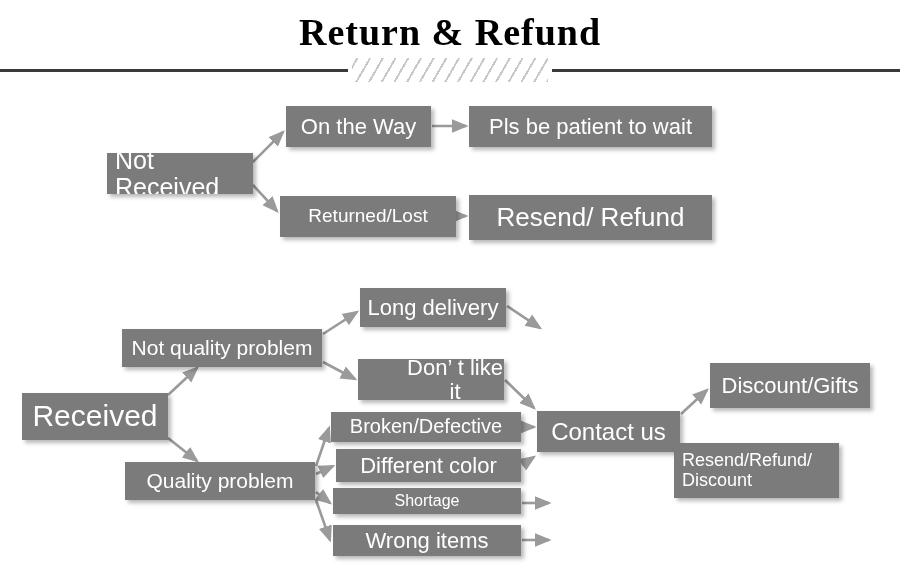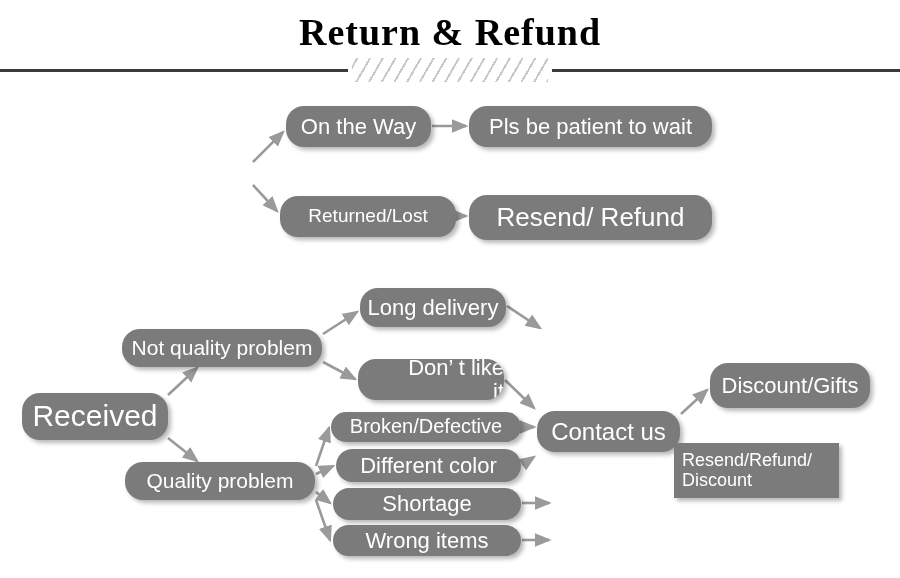--- a/index.html
+++ b/index.html
@@ -82,21 +82,21 @@
     box-sizing: border-box;
     background: #7b7b7b;
     color: #ffffff;
     display: flex;
     align-items: center;
     box-shadow: 3px 3px 4px rgba(0,0,0,0.28);
     line-height: 1.08;
     white-space: pre-line;
     overflow: hidden;
   }
-  .node.center { justify-content: center; text-align: right; border-radius: 18px; }
+  .node.center { justify-content: center; text-align: center; }
   .node.left   { justify-content: flex-start; text-align: left; padding-left: 8px; }
 </style>
 </head>
 <body>
 
 <div id="page">
 
   <div id="header">
     <div id="page-title">Return &amp; Refund</div>
     <div class="rule" id="rule-left"></div>
@@ -127,32 +127,33 @@
           <path d="M507,306 L540,328" stroke="#9a9a9a" stroke-width="2.6" fill="none" marker-end="url(#ah)"></path>
           <path d="M505,380 L534,408" stroke="#9a9a9a" stroke-width="2.6" fill="none" marker-end="url(#ah)"></path>
           <path d="M522,427 L534,427" stroke="#9a9a9a" stroke-width="2.6" fill="none" marker-end="url(#ah)"></path>
           <path d="M522,465 L534,457" stroke="#9a9a9a" stroke-width="2.6" fill="none" marker-end="url(#ah)"></path>
           <path d="M522,503 L549,503" stroke="#9a9a9a" stroke-width="2.6" fill="none" marker-end="url(#ah)"></path>
           <path d="M522,540 L549,540" stroke="#9a9a9a" stroke-width="2.6" fill="none" marker-end="url(#ah)"></path>
           <path d="M681,414 L707,390" stroke="#9a9a9a" stroke-width="2.6" fill="none" marker-end="url(#ah)"></path>
           <path d="M681,447 L707,470" stroke="#9a9a9a" stroke-width="2.6" fill="none" marker-end="url(#ah)"></path>
         </g>
     </svg>
+  <div class="node left" style="left: 107px; top: 153px; width: 146px; height: 41px; font-size: 25px;">Not Received</div>
       <div class="node center" style="left: 286px; top: 106px; width: 145px; height: 41px; font-size: 22px;">On the Way</div>
       <div class="node center" style="left: 469px; top: 106px; width: 243px; height: 41px; font-size: 22px;">Pls be patient to wait</div>
       <div class="node center" style="left: 280px; top: 196px; width: 176px; height: 41px; font-size: 19px;">Returned/Lost</div>
       <div class="node center" style="left: 469px; top: 195px; width: 243px; height: 45px; font-size: 26px;">Resend/ Refund</div>
       <div class="node center" style="left: 122px; top: 329px; width: 200px; height: 38px; font-size: 21px;">Not quality problem</div>
       <div class="node center" style="left: 22px; top: 393px; width: 146px; height: 47px; font-size: 30px;">Received</div>
       <div class="node center" style="left: 125px; top: 462px; width: 190px; height: 38px; font-size: 21px;">Quality problem</div>
       <div class="node center" style="left: 360px; top: 288px; width: 146px; height: 39px; font-size: 22px;">Long delivery</div>
       <div class="node center" style="left: 358px; top: 359px; width: 146px; height: 41px; font-size: 22px; padding-left: 48px;">Don’  t like it</div>
       <div class="node center" style="left: 336px; top: 449px; width: 185px; height: 33px; font-size: 22px;">Different color</div>
       <div class="node center" style="left: 331px; top: 412px; width: 190px; height: 30px; font-size: 20px;">Broken/Defective</div>
-      <div class="node center" style="left: 333px; top: 488px; width: 188px; height: 32px; font-size: 22px;">Shortage</div>
+      <div class="node center" style="left: 333px; top: 488px; width: 188px; height: 26px; font-size: 16px;">Shortage</div>
       <div class="node center" style="left: 333px; top: 525px; width: 188px; height: 31px; font-size: 22px;">Wrong items</div>
       <div class="node center" style="left: 537px; top: 411px; width: 143px; height: 41px; font-size: 24px;">Contact us</div>
       <div class="node center" style="left: 710px; top: 363px; width: 160px; height: 45px; font-size: 22px;">Discount/Gifts</div>
       <div class="node left" style="left: 674px; top: 443px; width: 165px; height: 55px; font-size: 18px;">Resend/Refund/
 Discount</div>
     </div>
 
 </div>
 
 </body></html>

